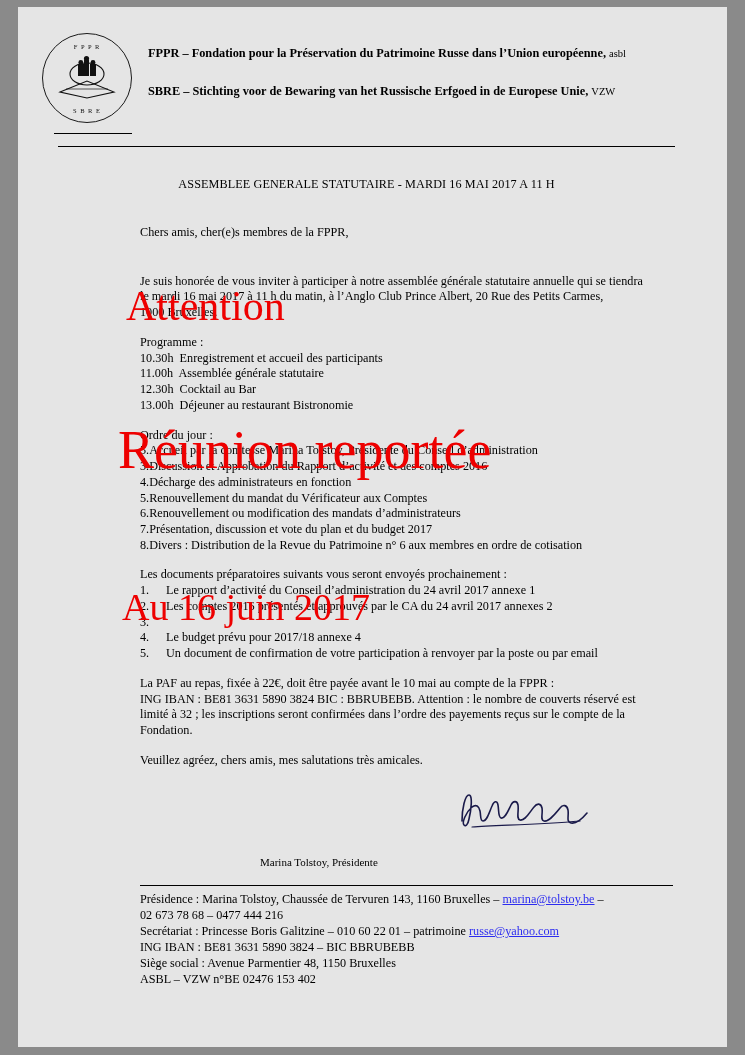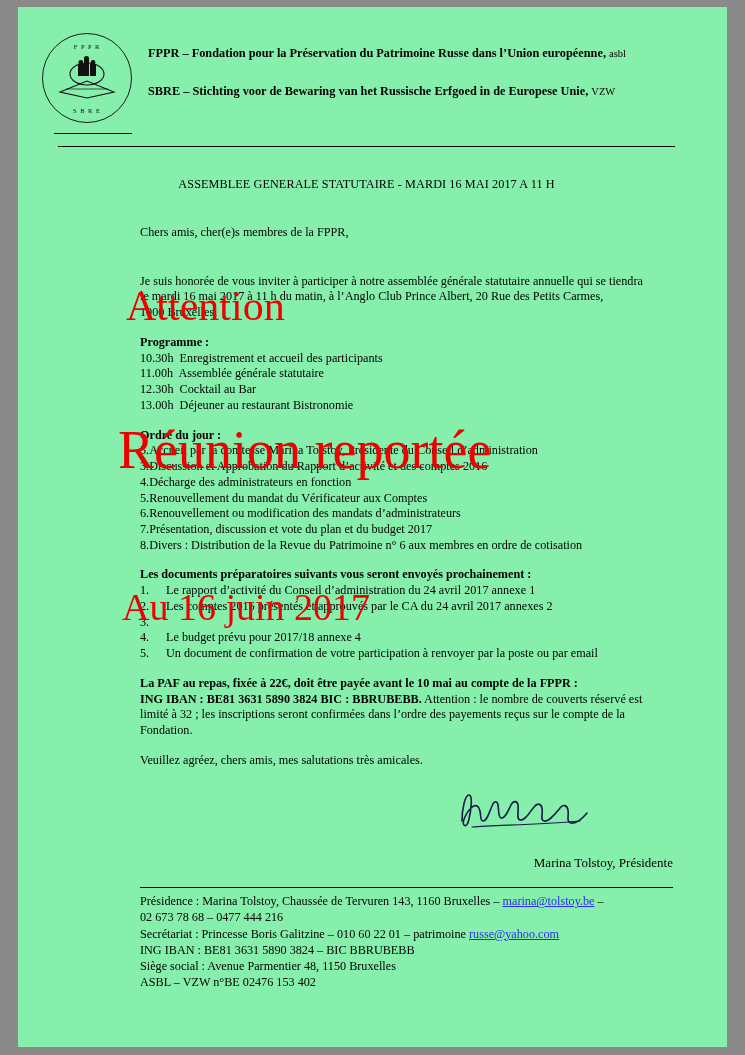--- a/index.html
+++ b/index.html
@@ -11,21 +11,21 @@
     width: 745px;
     height: 1055px;
     font-family: "Liberation Serif", serif;
     overflow: hidden;
   }
   .page {
     position: relative;
     width: 709px;
     height: 1040px;
     margin: 7px auto 0 auto;
-    background: #86efac;
+    background: #e5e5e5;
     box-sizing: border-box;
     overflow: hidden;
   }
   .inner {
     position: absolute;
     left: 0; top: 0; right: 0; bottom: 0;
     padding: 24px 30px 0 18px;
     box-sizing: border-box;
   }
 
@@ -103,21 +103,21 @@
   }
   .content {
     margin: 0 24px 0 104px;
     font-size: 12.2px;
     line-height: 1.29;
     color: #000;
   }
   .content p { margin: 0; }
   .gap-lg { height: 33px; }
   .gap-md { height: 14px; }
-  .b { font-weight: bold; }
+  .b { font-weight: normal; }
   .list { margin: 0; }
   .list div { white-space: pre; }
   .num-list div { display: flex; }
   .num-list .n { width: 26px; flex: 0 0 26px; }
   .prog div { white-space: pre-wrap; }
 
   a.link {
     color: #2d2df0;
   }
 
@@ -126,22 +126,22 @@
     position: relative;
     height: 74px;
     margin-top: 12px;
   }
   .sign {
     position: absolute;
     left: 316px;
     top: 0;
   }
   .sign-name {
-    text-align: right;
-    font-size: 13px;
+    text-align: left;
+    font-size: 11px;
     margin-left: 120px;
   }
 
   
   .footer {
     margin: 16px 24px 0 104px;
     font-size: 12.2px;
     line-height: 1.32;
   }
   .footer-rule {

